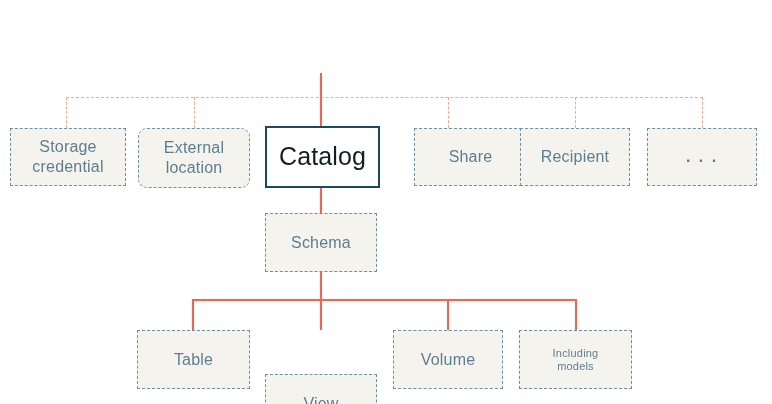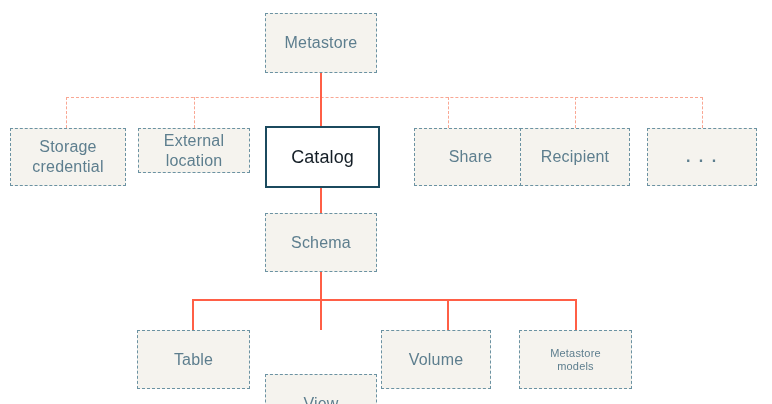--- a/index.html
+++ b/index.html
@@ -32,37 +32,37 @@
   .node .node-sublabel {
     font-size: 11px;
     line-height: 1.2;
     max-width: 70px;
     margin-top: 1px;
   }
   .node.catalog {
     background: var(--catalog-fill, #ffffff);
     border: 2px solid var(--catalog-border, #1b4a5e);
     color: var(--catalog-text, #141e26);
-    font-size: 18px;
+    font-size: 25px;
     font-weight: 500;
     letter-spacing: 0.1px;
   }
   .node.ellipsis-node { letter-spacing: 2px; font-weight: 600; }
 
   #node-metastore          { left: 265px; top: 13px;  width: 112px; height: 60px; }
   #node-storage-credential { left: 10px;  top: 128px; width: 116px; height: 58px; }
-  #node-external-location  { left: 138px; top: 128px; width: 112px; height: 45px; }
+  #node-external-location  { left: 138px; top: 128px; width: 112px; height: 60px; border-radius: 9px; }
   #node-catalog            { left: 265px; top: 126px; width: 115px; height: 62px; }
   #node-share              { left: 414px; top: 128px; width: 113px; height: 58px; }
   #node-recipient          { left: 520px; top: 128px; width: 110px; height: 58px; }
   #node-ellipsis           { left: 647px; top: 128px; width: 110px; height: 58px; }
   #node-schema             { left: 265px; top: 213px; width: 112px; height: 59px; text-align: center; }
   #node-table              { left: 137px; top: 330px; width: 113px; height: 59px; }
   #node-view               { left: 265px; top: 330px; width: 112px; height: 59px; margin-top: 44px; }
-  #node-volume             { left: 381px; top: 330px; width: 110px; height: 59px; }
+  #node-volume             { left: 393px; top: 330px; width: 110px; height: 59px; }
   #node-function           { left: 519px; top: 330px; width: 113px; height: 59px; }
 
   
   .solid-v {
     position: absolute; width: 2px;
     background: var(--solid-connector, #ff5f46);
     z-index: 2;
   }
   .solid-h {
     position: absolute; height: 2px;
@@ -93,23 +93,20 @@
   <div class="dot-v" style="left:702px; top:97px;  height:31px;"></div>
 
   <div class="solid-v" style="left:320px; top:73px;  height:54px;"></div>
   <div class="solid-v" style="left:320px; top:188px; height:26px;"></div>
   <div class="solid-v" style="left:320px; top:272px; height:58px;"></div>
   <div class="solid-h" style="left:192px; top:299px; width:385px;"></div>
   <div class="solid-v" style="left:192px; top:300px; height:30px;"></div>
   <div class="solid-v" style="left:447px; top:300px; height:30px;"></div>
   <div class="solid-v" style="left:575px; top:300px; height:30px;"></div>
 
-  <div class="node" id="node-metastore">
-    <span class="node-label">Metastore</span>
-  </div>
 
   <div class="node" id="node-storage-credential">
     <span class="node-label">Storage credential</span>
   </div>
 
   <div class="node" id="node-external-location">
     <span class="node-label">External location</span>
   </div>
 
   <div class="node catalog" id="node-catalog">
@@ -138,16 +135,16 @@
 
   <div class="node" id="node-view">
     <span class="node-label">View</span>
   </div>
 
   <div class="node" id="node-volume">
     <span class="node-label">Volume</span>
   </div>
 
   <div class="node" id="node-function">
-    <span class="node-sublabel">Metastore models</span>
+    <span class="node-sublabel">Including models</span>
   </div>
 
 </div>
 
 </body></html>

